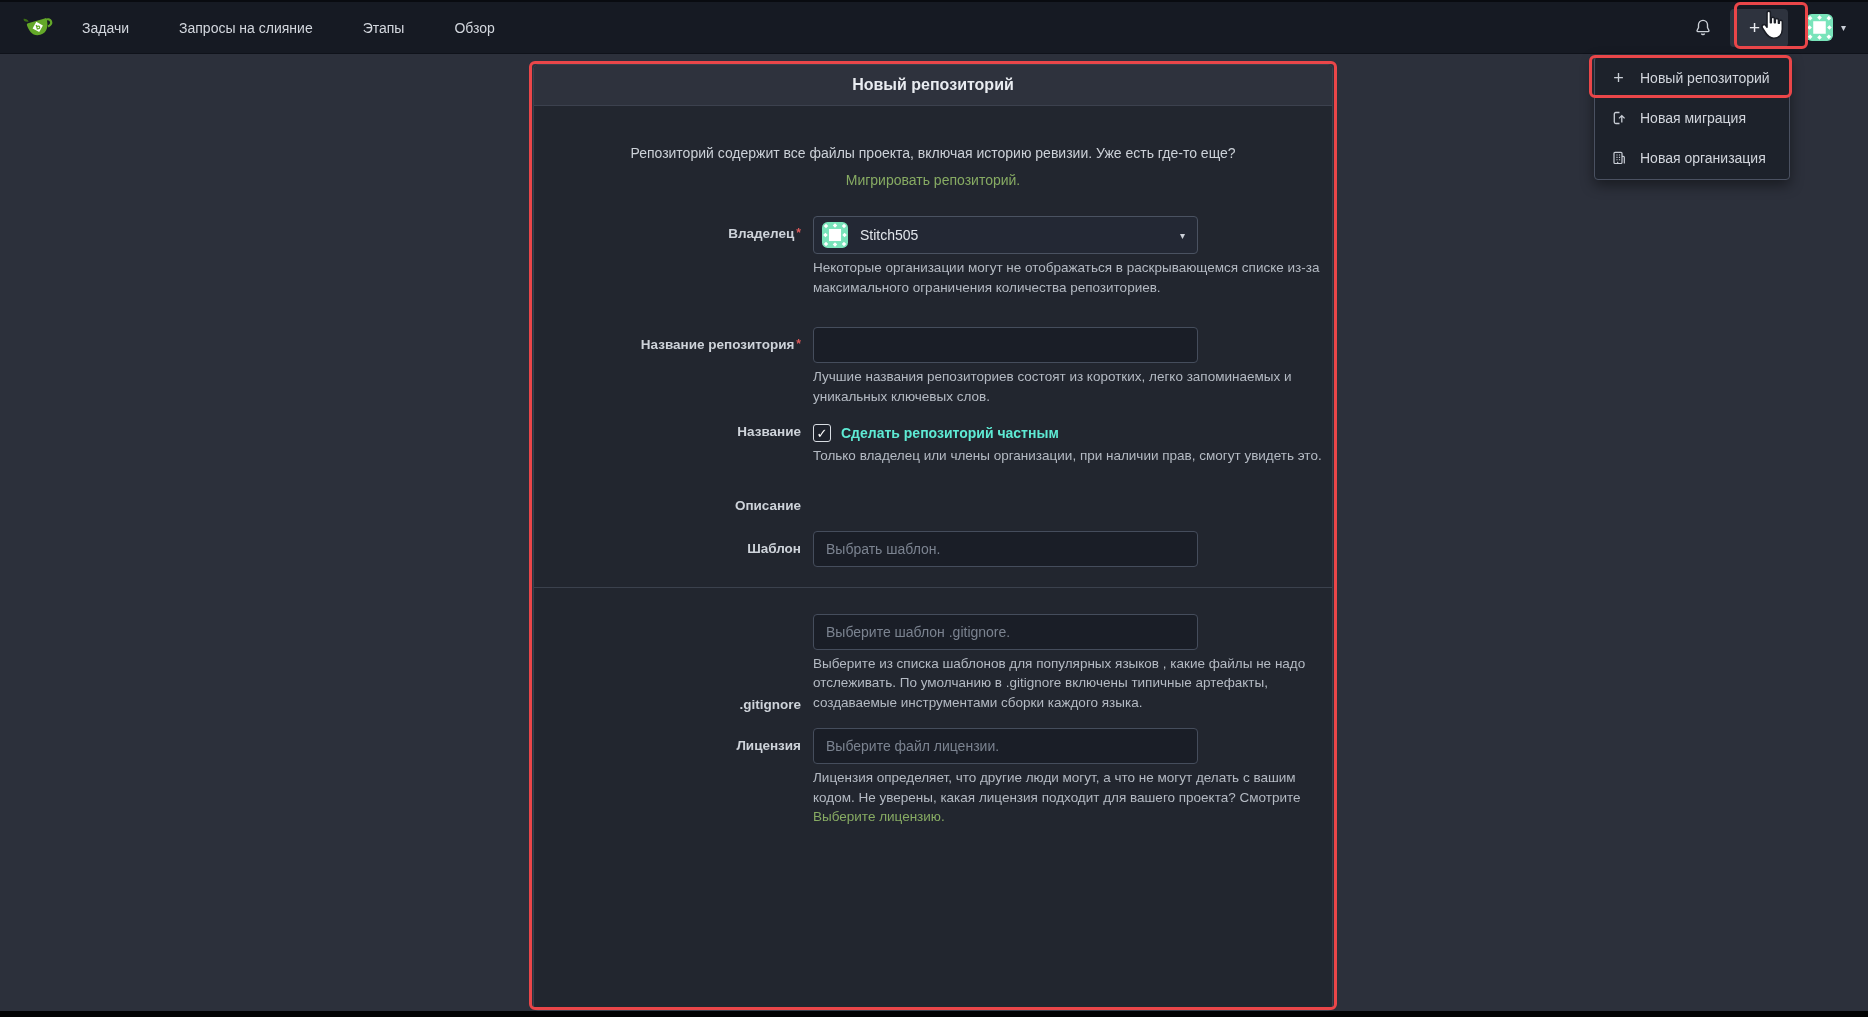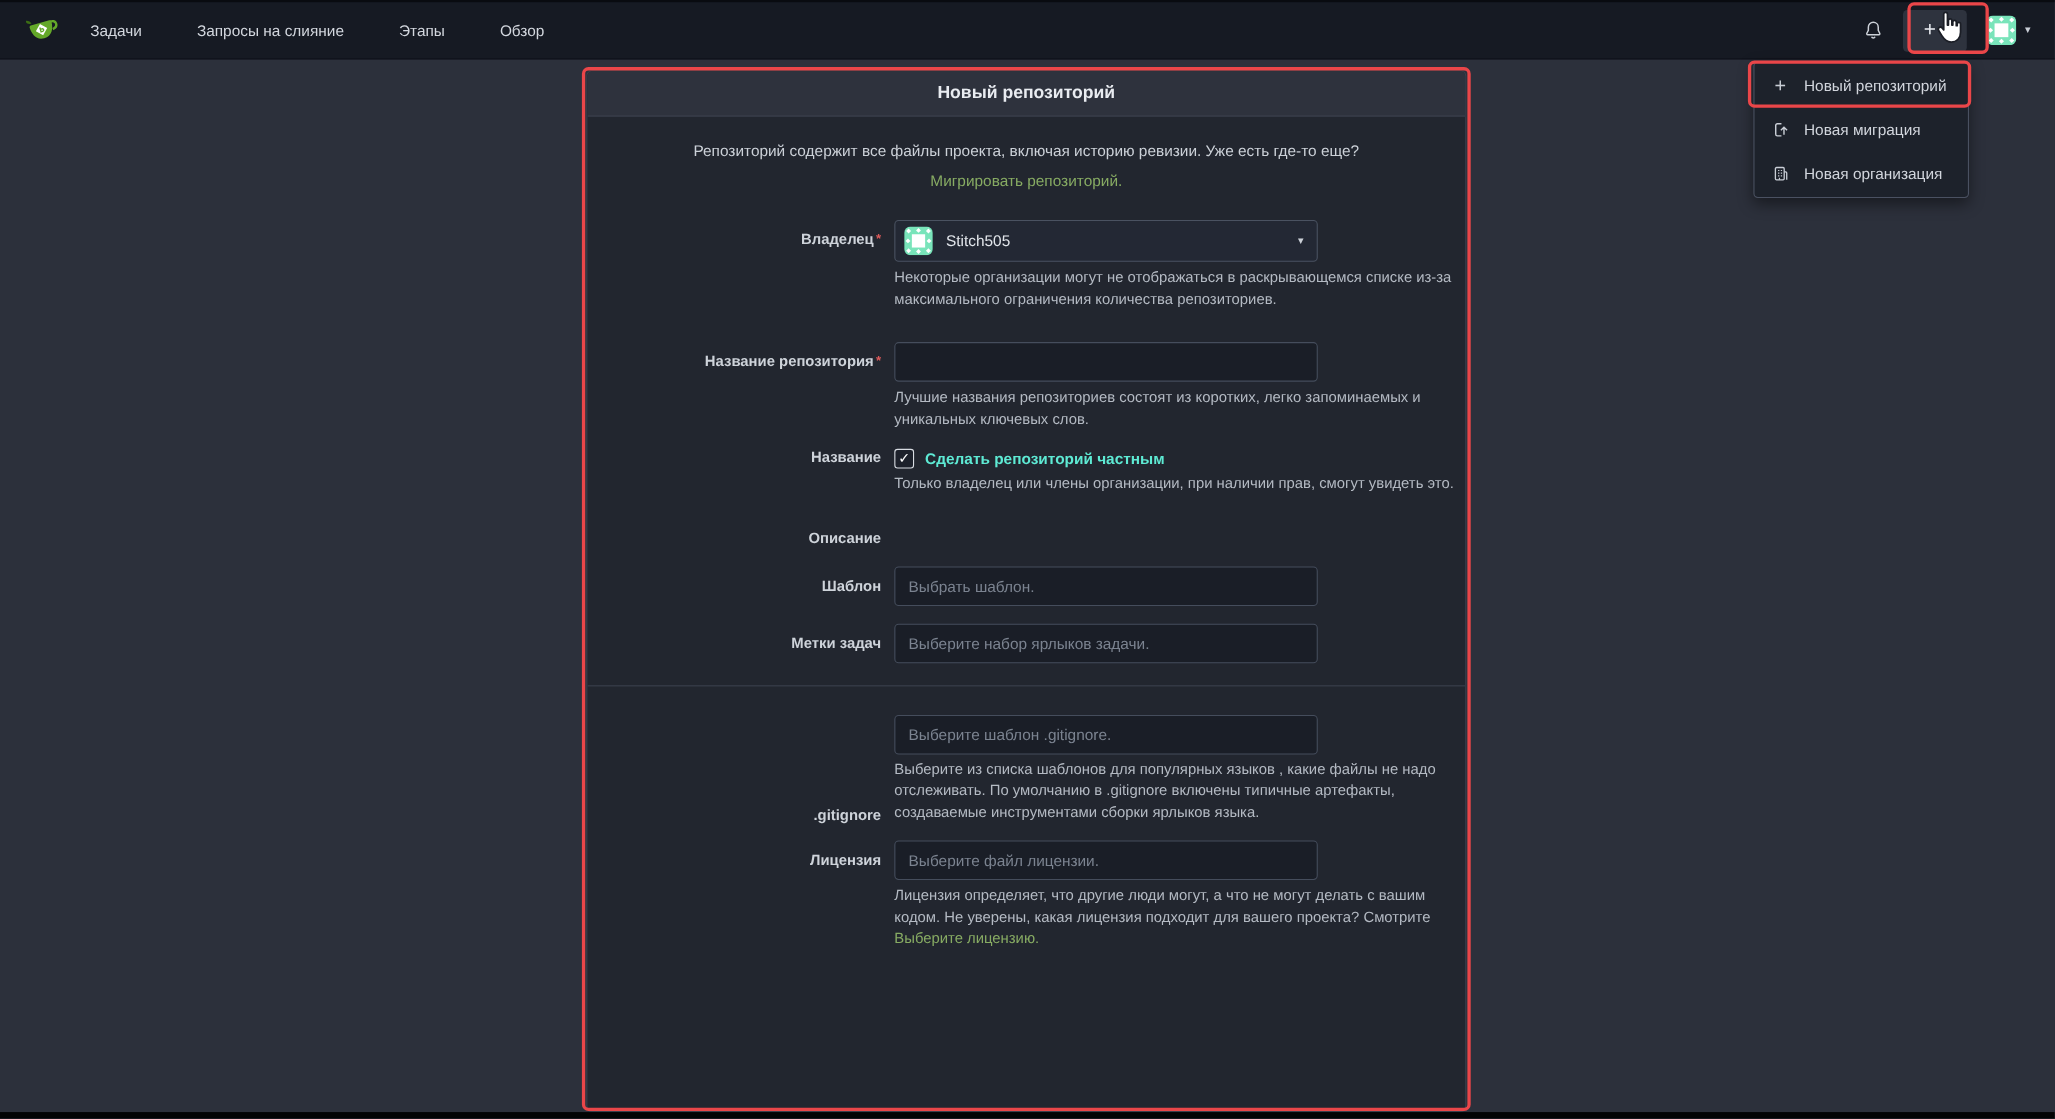--- a/index.html
+++ b/index.html
@@ -54,21 +54,21 @@
   .panel{
     position:absolute;left:533px;top:64px;width:800px;height:947px;
     background:#22262f;border:1px solid #3a404c;border-radius:5px;
     overflow:hidden;z-index:1;
   }
   .panel-header{
     height:41px;background:#2e323d;border-bottom:1px solid #3c414e;
     display:flex;align-items:center;justify-content:center;
   }
   .panel-title{font-size:16px;font-weight:bold;color:#e9ecf1;}
-  .panel-body{padding:10px 0 0 0;}
+  .panel-body{padding:26px 0 0 0;}
   .intro{
     text-align:center;max-width:640px;margin:8px auto 22px;
     line-height:27px;color:#ccd1d8;
   }
   .green-link{color:var(--link-green);cursor:pointer;text-decoration:none;}
   
   .field{display:flex;align-items:flex-start;}
   .f-label{
     width:267px;flex:0 0 auto;text-align:right;padding-right:0;padding-top:10px;
     font-weight:bold;font-size:13.5px;color:#ced3da;white-space:nowrap;
@@ -270,38 +270,30 @@
 
     <div class="field row-template">
       <div class="f-label">
         <span>Шаблон</span>
       </div>
       <div class="f-control">
         <input class="text-input" type="text" placeholder="Выбрать шаблон." style="">
       </div>
     </div>
 
-    <div class="field">
-      <div class="f-label">
-        <span>Метки задач</span>
-      </div>
-      <div class="f-control">
-        <input class="text-input" type="text" placeholder="Выберите набор ярлыков задачи." style="">
-      </div>
-    </div>
 
     <hr class="divider">
 
     <div class="field row-gitignore">
       <div class="f-label">
         <span>.gitignore</span>
       </div>
       <div class="f-control">
         <input class="text-input" type="text" placeholder="Выберите шаблон .gitignore." style="">
-        <div class="help">Выберите из списка шаблонов для популярных языков , какие файлы не надо отслеживать. По умолчанию в .gitignore включены типичные артефакты, создаваемые инструментами сборки ярлыков языка.</div>
+        <div class="help">Выберите из списка шаблонов для популярных языков , какие файлы не надо отслеживать. По умолчанию в .gitignore включены типичные артефакты, создаваемые инструментами сборки каждого языка.</div>
       </div>
     </div>
 
     <div class="field">
       <div class="f-label">
         <span>Лицензия</span>
       </div>
       <div class="f-control">
         <input class="text-input" type="text" placeholder="Выберите файл лицензии." style="">
         <div class="help">

